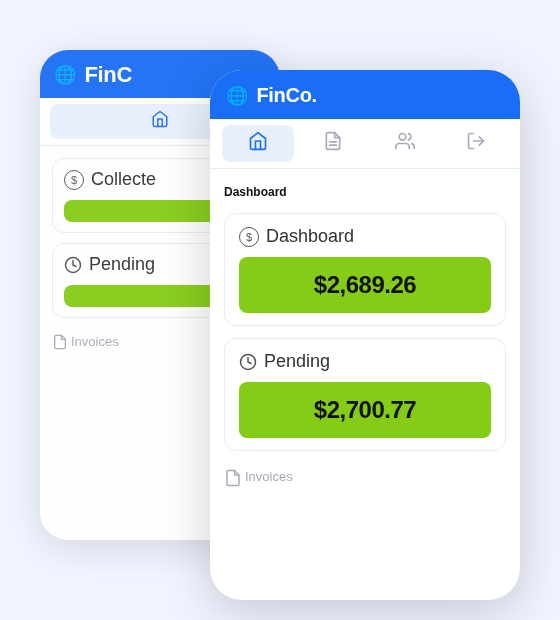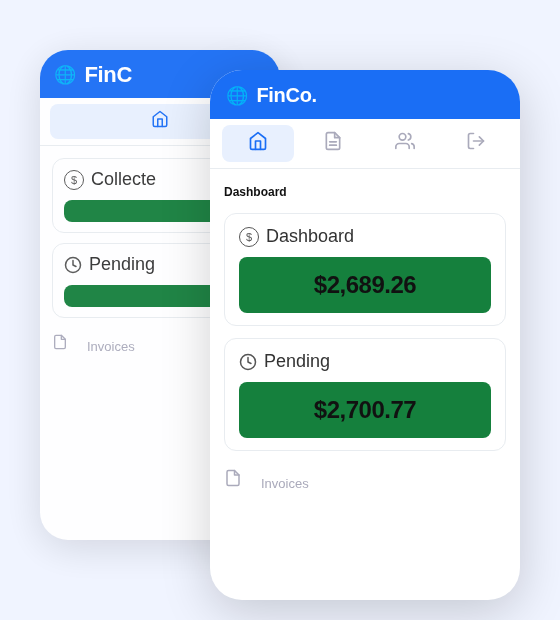--- a/index.html
+++ b/index.html
@@ -142,38 +142,38 @@
       flex-shrink: 0;
     }
 
     .card-label {
       font-size: 18px;
       color: #333;
       font-weight: 500;
     }
 
     .card-value-box {
-      background: #15803d;
+      background: #84cc16;
       border-radius: 8px;
       padding: 14px 10px;
       text-align: center;
     }
 
     .card-value {
       font-size: 24px;
       font-weight: 700;
       color: #111;
       letter-spacing: -0.5px;
     }
 
     
     .invoices-row {
       display: flex;
-      align-items: flex-end;
-      gap: 19px;
+      align-items: flex-start;
+      gap: 3px;
       margin-top: 8px;
       padding: 6px 0;
     }
 
     .invoices-icon {
       font-size: 16px;
       color: #aab;
     }
 
     .invoices-label {

